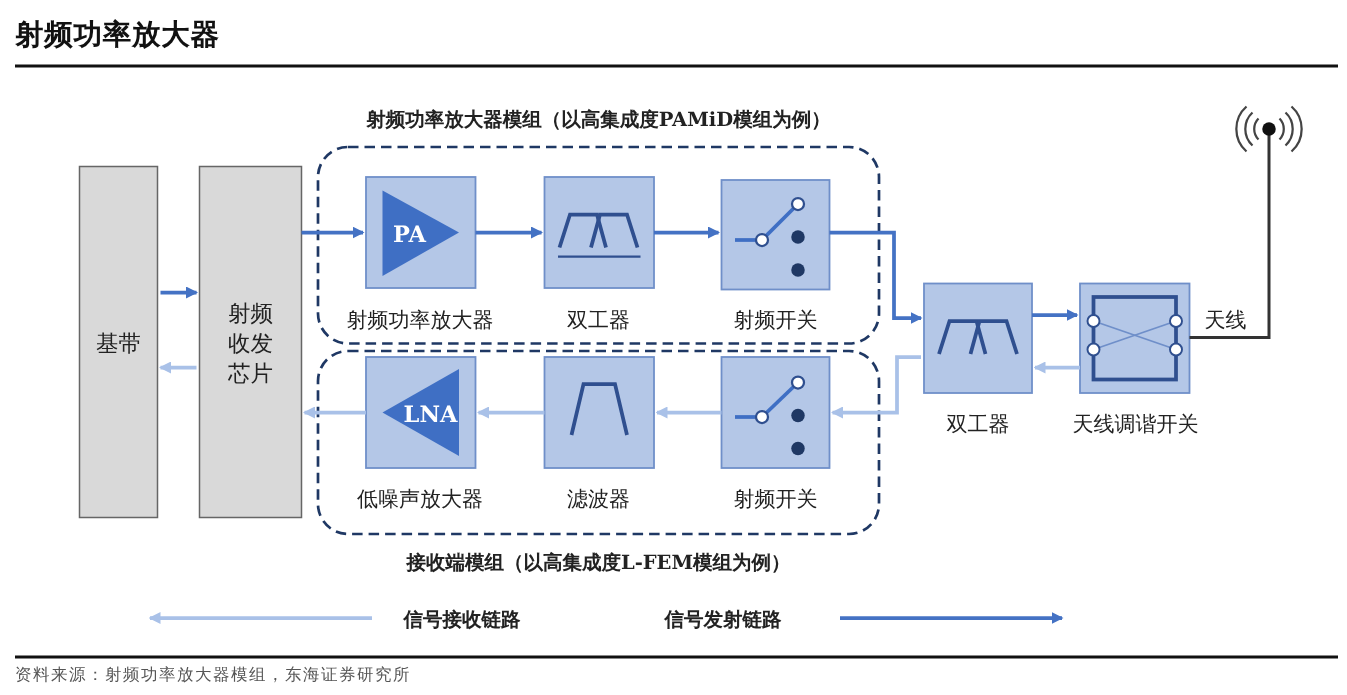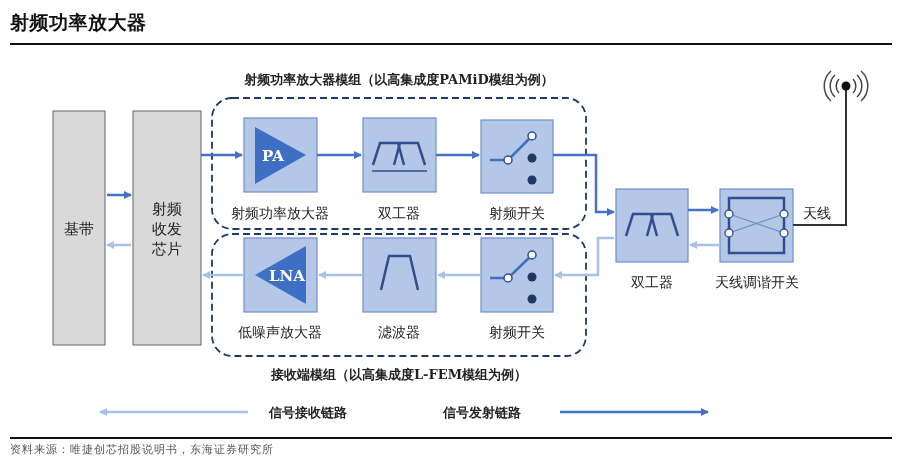--- a/index.html
+++ b/index.html
@@ -159,13 +159,13 @@
 
   <g>
     <line x1="248" y1="412" x2="100" y2="412" stroke="#A9C1E8" stroke-width="2.5" marker-end="url(#arrRx)"></line>
     <text class="legendlbl" x="269" y="417">信号接收链路</text>
     <text class="legendlbl" x="443" y="417">信号发射链路</text>
     <line x1="560" y1="412" x2="708" y2="412" stroke="#4472C4" stroke-width="2.5" marker-end="url(#arrTx)"></line>
   </g>
 </svg>
 
 <div class="rule bottom"></div>
-<div class="source">资料来源：唯捷创芯招股说明书，东海证券研究所</div>
+<div class="source">资料来源：射频功率放大器模组，东海证券研究所</div>
 
 </body></html>

